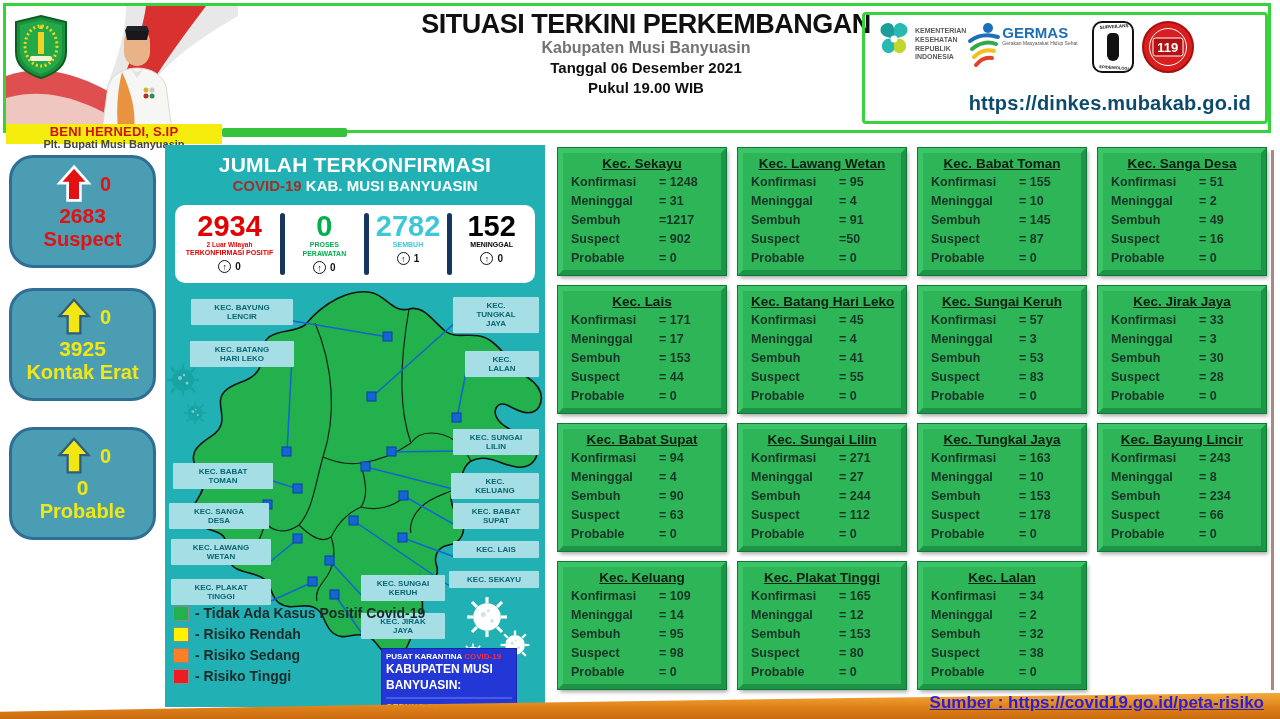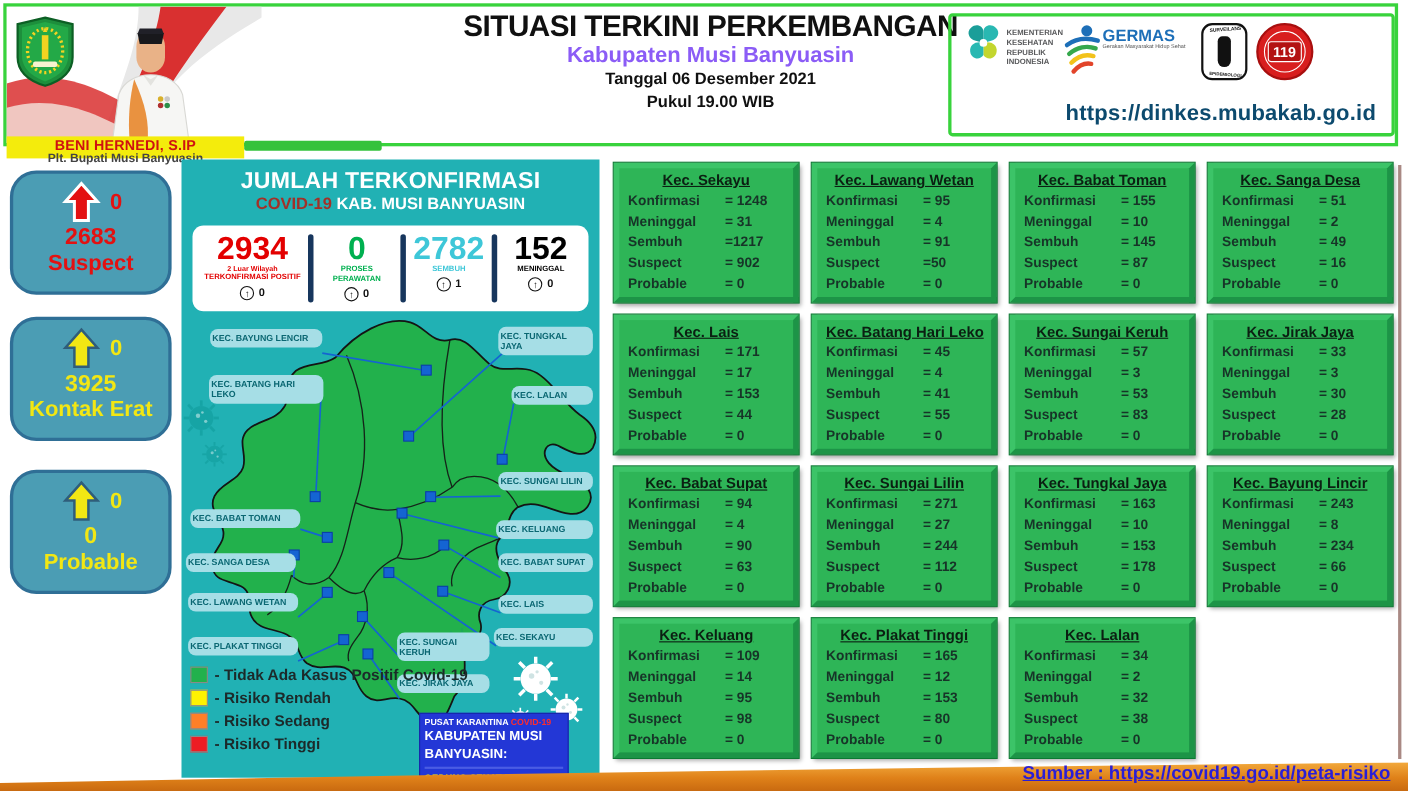--- a/index.html
+++ b/index.html
@@ -10,21 +10,21 @@
   
   #header{left:3px;top:3px;width:1268px;height:130px;border:3px solid #38d33c;background:#ffffff;box-sizing:border-box;}
   #photo-zone{left:0;top:0;width:232px;height:124px;overflow:hidden;}
   #name-ribbon{left:0;top:118px;width:216px;height:20px;background:#f4ec0c;text-align:center;line-height:1.05;padding-top:1px;box-sizing:border-box;}
   #name-ribbon .nm{font-size:13px;font-weight:bold;color:#cf1111;letter-spacing:.2px;}
   #name-ribbon .tt{font-size:11px;font-weight:bold;color:#444;}
   #ribbon-green{left:216px;top:122px;width:125px;height:9px;background:#35c23c;border-radius:2px;}
   #head-center{left:340px;top:4px;width:600px;text-align:center;}
   .h-title{font-size:27px;font-weight:900;color:#101010;letter-spacing:-.5px;line-height:1.05;}
   .h-sub{font-size:17px;font-weight:800;font-style:italic;color:#e21212;line-height:1.15;}
-  .h-region{font-size:20px;font-weight:800;color:#8b5cf6;line-height:1.2;}
+  .h-region{font-size:16px;font-weight:800;color:#737373;line-height:1.2;}
   .h-date,.h-time{font-size:15px;font-weight:800;color:#101010;line-height:1.35;}
   #logo-box{left:856px;top:6px;width:406px;height:112px;border:3px solid #38d33c;border-radius:4px;box-sizing:border-box;}
   .logo-row{position:absolute;left:8px;top:6px;width:388px;height:58px;display:flex;align-items:flex-start;gap:0;}
   .kemen-text{font-size:7px;font-weight:bold;color:#58595b;line-height:1.25;padding-top:6px;}
   .germas-wrap{display:flex;align-items:flex-start;padding-top:4px;}
   .germas-title{font-size:15px;font-weight:900;color:#1d6fb8;line-height:1;}
   .germas-sub{font-size:5px;color:#555;line-height:1.2;}
   .stamp{width:42px;height:52px;border:2.5px solid #111;border-radius:10px;background:#fff;box-sizing:border-box;position:relative;}
   .stamp .pin{position:absolute;left:13px;top:10px;width:12px;height:28px;background:#111;border-radius:6px 6px 8px 8px;}
   .stamp .s1{position:absolute;left:2px;top:1px;width:36px;font-size:4.5px;font-weight:bold;color:#111;text-align:center;transform:rotate(-4deg);}
@@ -56,21 +56,21 @@
   .stat-div{width:5px;background:#17365d;border-radius:3px;margin:2px 2px;}
   .stat-value{font-size:29px;font-weight:900;line-height:1;}
   .c0 .stat-value{color:#e30000;}.c1 .stat-value{color:#00b050;}.c2 .stat-value{color:#3ec7d8;}.c3 .stat-value{color:#000;}
   .stat-note{font-size:6.5px;font-weight:bold;color:#e30000;line-height:1.2;}
   .stat-label{font-size:7px;font-weight:800;line-height:1.25;}
   .c0 .stat-label{color:#e30000;}.c1 .stat-label{color:#00b050;}.c2 .stat-label{color:#3ec7d8;}.c3 .stat-label{color:#000;}
   .stat-delta{font-size:10px;font-weight:800;color:#111;margin-top:2px;display:flex;align-items:center;justify-content:center;gap:4px;}
   .circle-up{display:inline-block;width:13px;height:13px;border:1.6px solid #111;border-radius:50%;font-size:9px;line-height:12px;font-weight:900;color:#111;box-sizing:border-box;}
   #map-svg{left:0;top:140px;}
   .map-label{position:absolute;background:#a6dee6;color:#0a6772;font-weight:bold;font-size:8px;line-height:1.15;
-      border-radius:7px;padding:4px 2px;box-sizing:border-box;}
+      text-align:center;border-radius:1px;padding:4px 14px;box-sizing:border-box;}
   #legend{left:8px;top:460px;}
   .leg-item{display:flex;align-items:center;gap:6px;height:16px;margin-bottom:5px;}
   .leg-swatch{width:16px;height:15px;border:1px solid #8a8a8a;box-sizing:border-box;}
   .leg-text{font-size:14px;color:#1c2a2a;font-weight:700;}
   #quarantine{left:216px;top:503px;width:136px;background:#2337d6;border:1px solid #1626a8;padding:3px 4px 4px;box-sizing:border-box;text-align:left;}
   #quarantine .q1{font-size:8px;font-weight:800;color:#fff;line-height:1.3;}
   #quarantine .q1 .qc{color:#ff2d2d;}
   #quarantine .q2{font-size:12px;font-weight:800;color:#fff;line-height:1.3;}
   #quarantine .q3{font-size:8.5px;font-weight:800;color:#ffe600;border-top:2px solid #4a5ce4;margin-top:3px;padding-top:3px;letter-spacing:.2px;}
 

